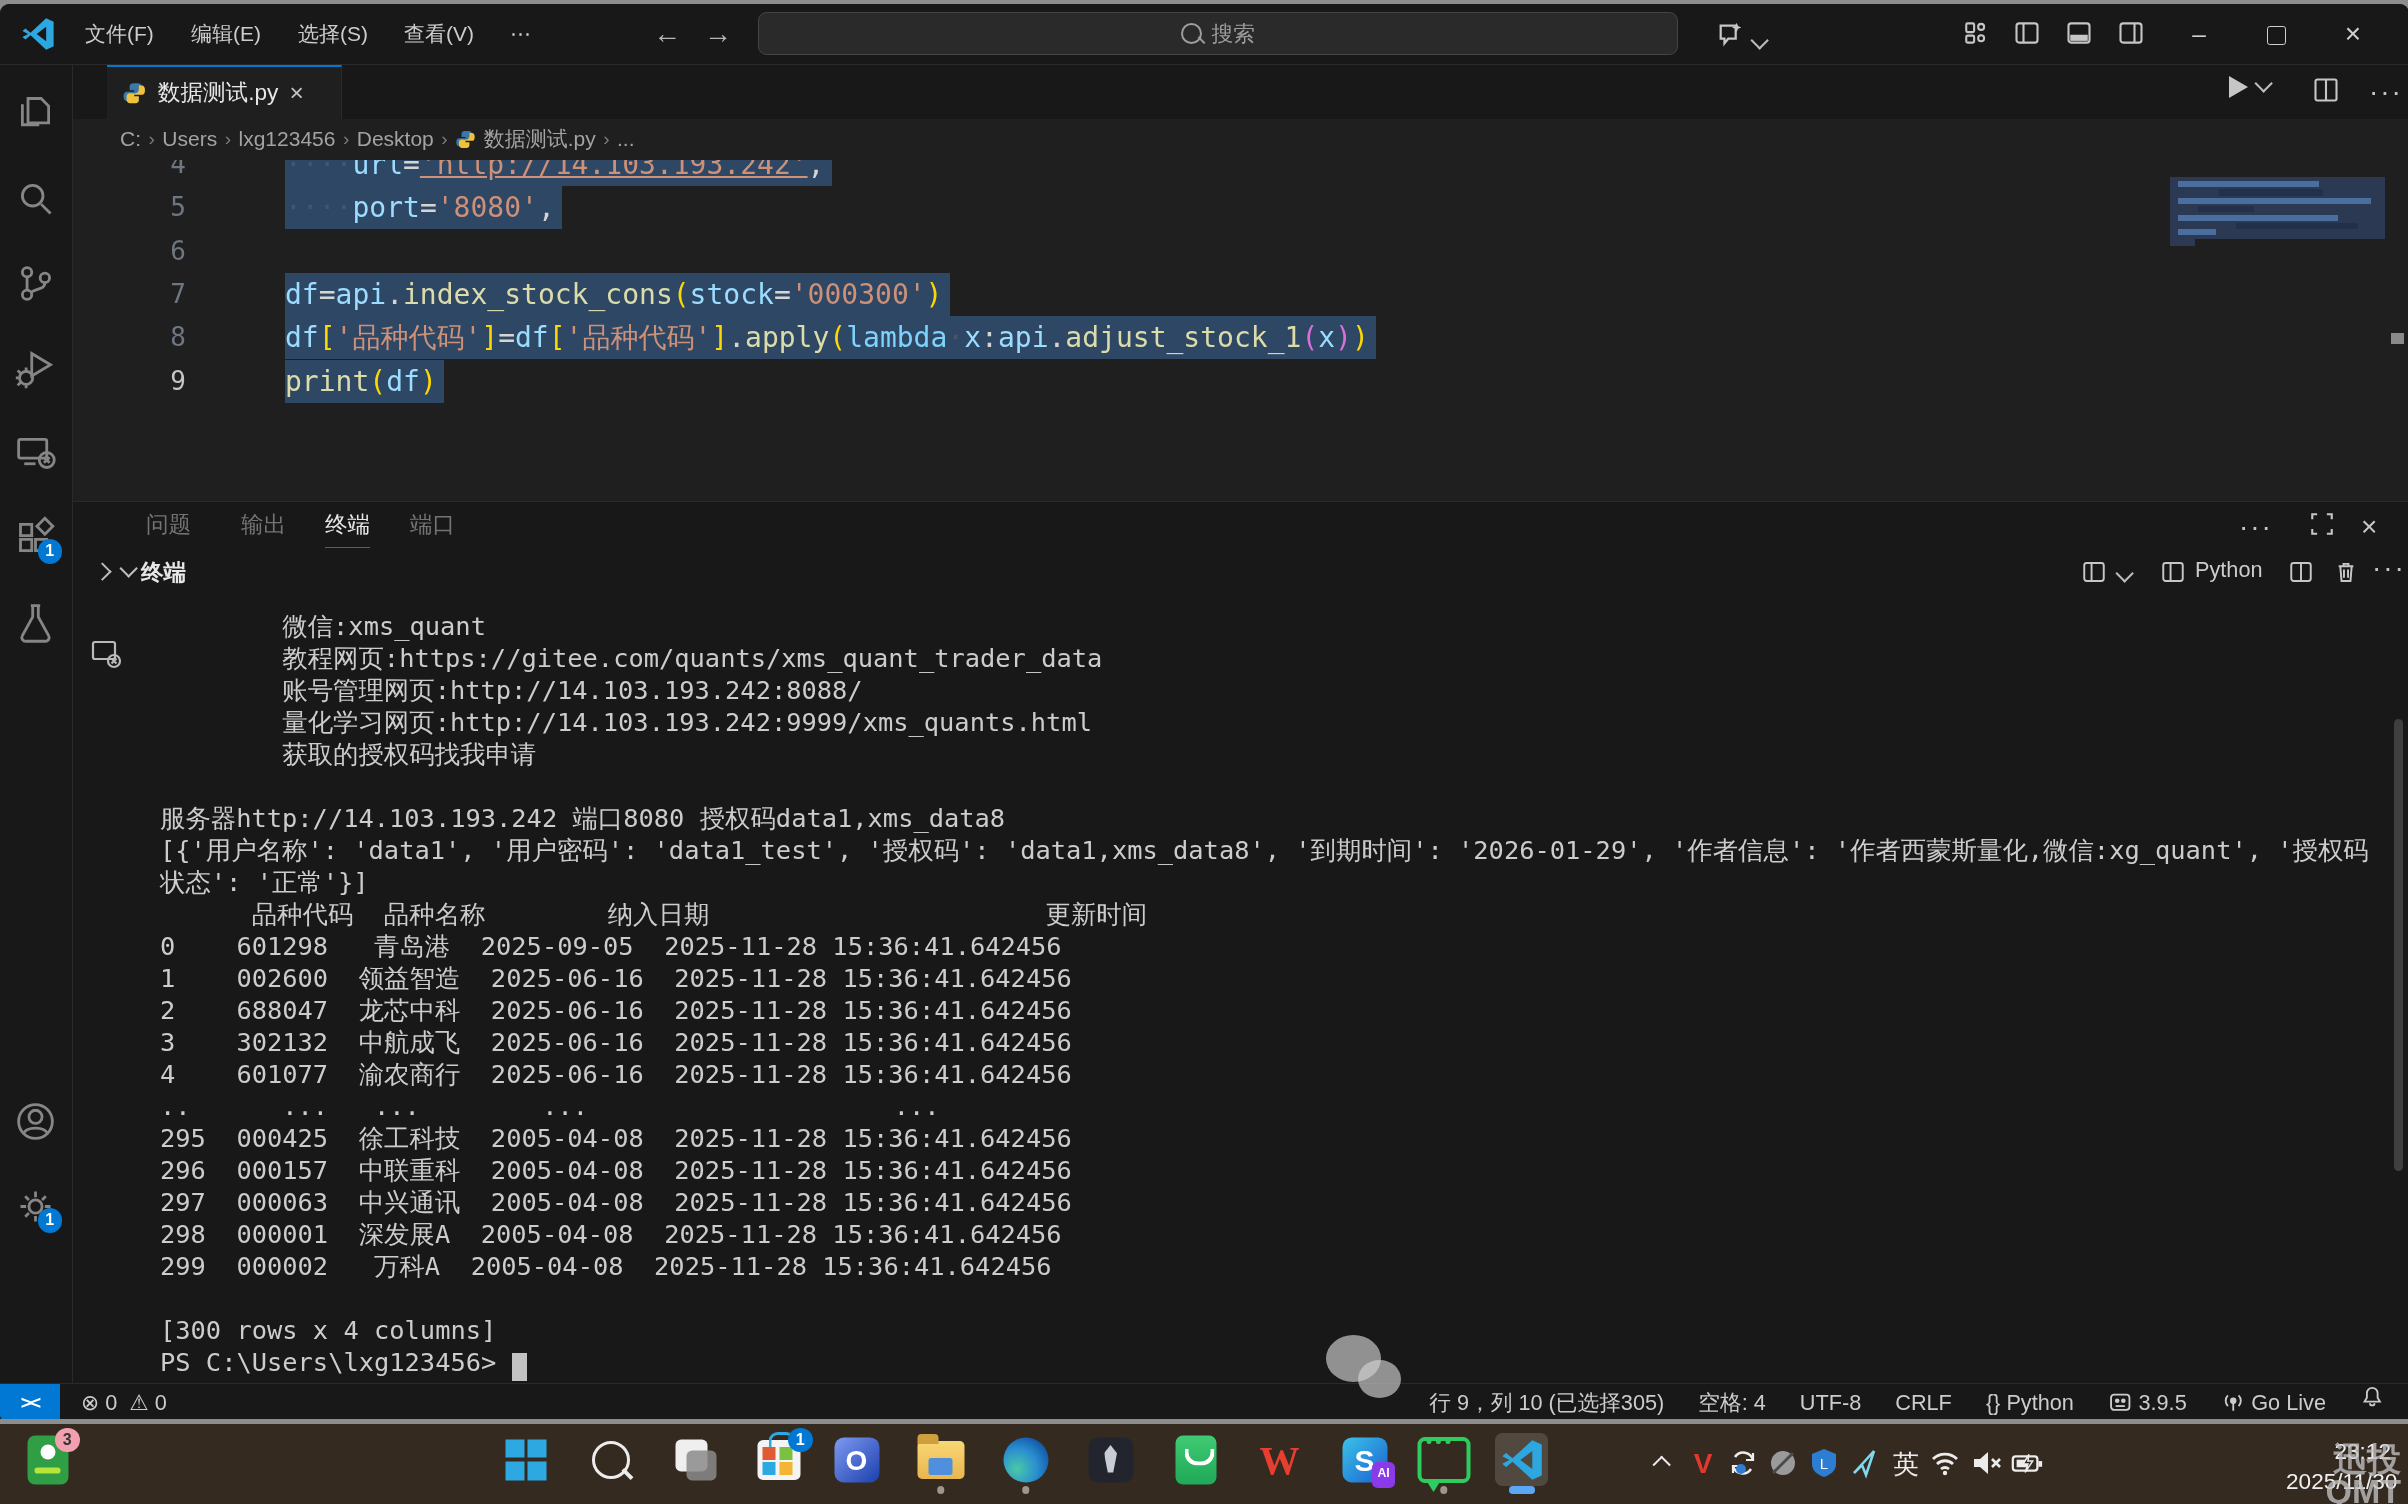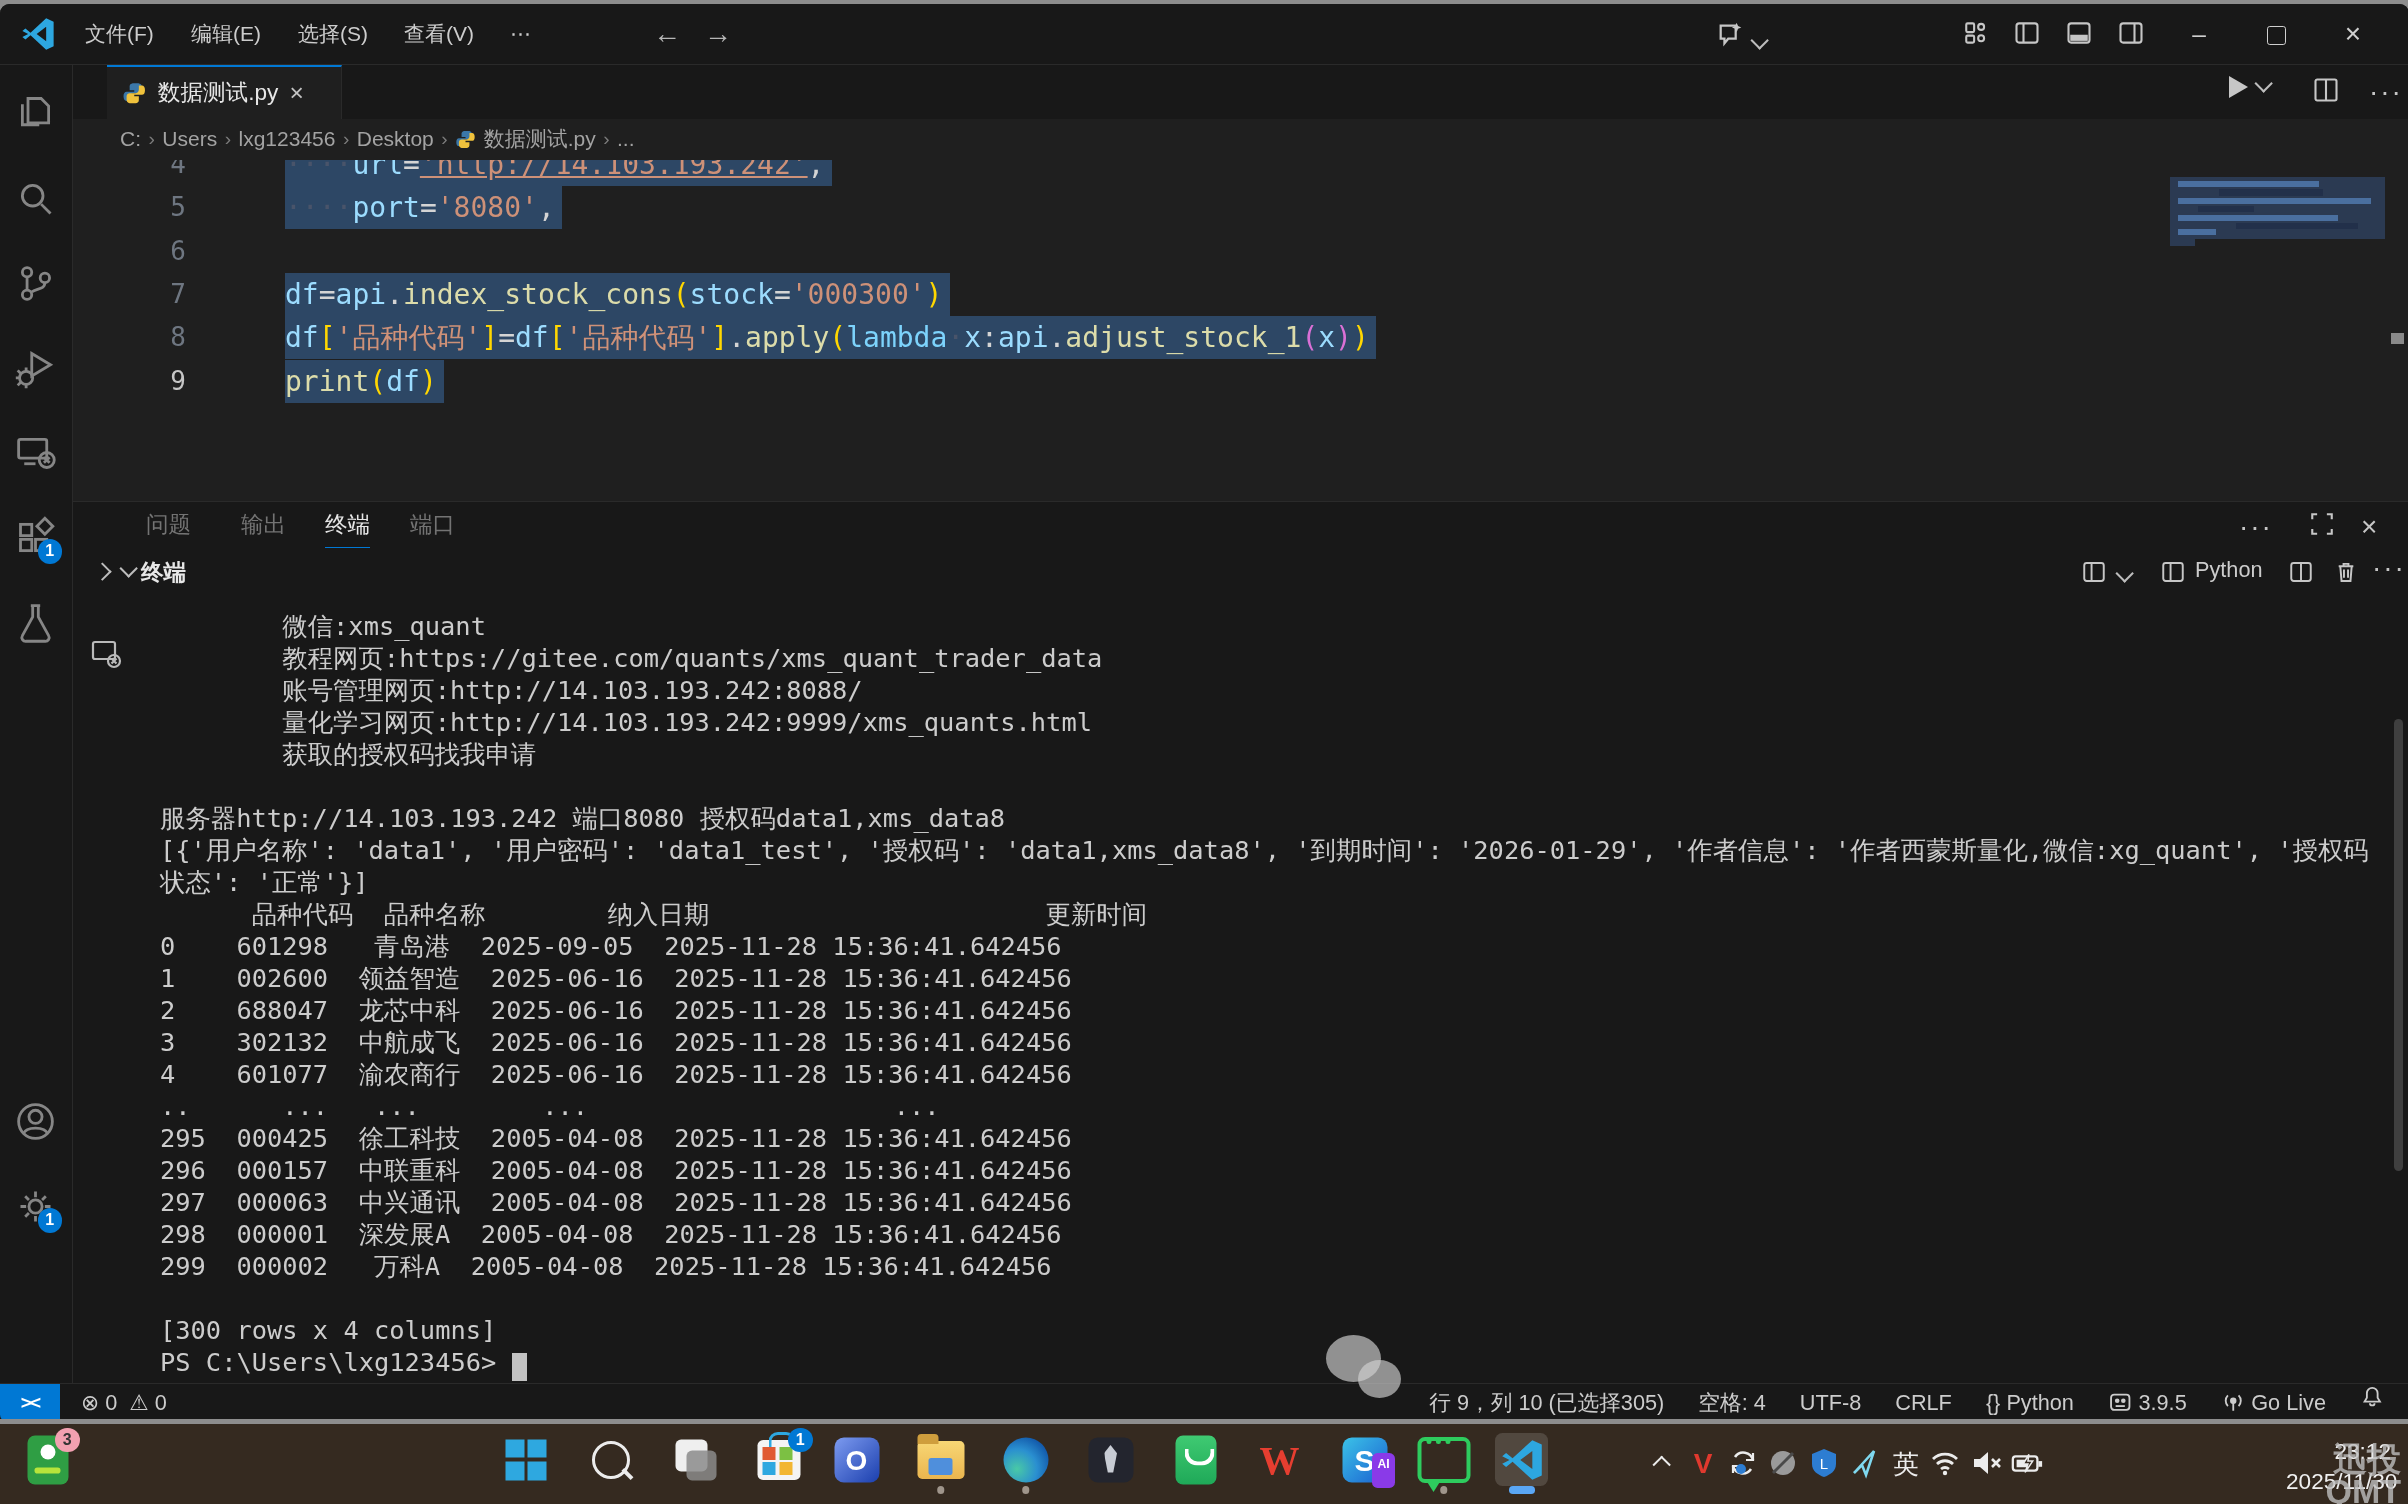--- a/index.html
+++ b/index.html
@@ -112,20 +112,24 @@
           <path fill="#2da7e0" d="M74 4 L96 14 L96 86 L74 96 L28 54 L13 66 L4 59 L21 50 L4 41 L13 34 L28 46 Z M74 29 L46 50 L74 71 Z"></path>
         </svg>
     </div>
     <div class="menu-item" style="left:68px">文件(F)</div>
     <div class="menu-item" style="left:174px">编辑(E)</div>
     <div class="menu-item" style="left:281px">选择(S)</div>
     <div class="menu-item" style="left:387px">查看(V)</div>
     <div class="menu-item" style="left:493px">⋯</div>
     <div class="nav-arrow" style="left:648px">←</div>
     <div class="nav-arrow" style="left:699px">→</div>
+    <div id="searchbox">
+      <span class="mag"></span>
+      <span>搜索</span>
+    </div>
     <div class="tb-ico" style="left:1716px">
       <svg viewBox="0 0 32 32" width="30" height="30" fill="none" stroke="#c6c6c6" stroke-width="2.4">
         <path d="M5 7 h16 v14 h-8 l-4 5 v-5 h-4 z"></path>
           <path d="M22 4 l1.5 3.5 L27 9 l-3.5 1.5 L22 14 l-1.5-3.5 L17 9 l3.5-1.5 z" fill="#c6c6c6" stroke="none"></path>
       </svg>
     </div>
     <div class="tb-ico" style="left:1753px;top:24.5px"><span class="chev down"></span></div>
     <div class="tb-ico" style="left:1961px">
       <svg viewBox="0 0 32 32" width="28" height="28" fill="none" stroke="#c6c6c6" stroke-width="2.4">
           <rect x="6" y="5" width="9" height="10" rx="1.5"></rect>
@@ -461,21 +465,21 @@
   <div class="tk-item" style="left:1169px">
     <div class="glyph" style="width:41px;height:49px;border-radius:7.5px;background:linear-gradient(#3fca72,#1fa958);position:relative;">
       <div style="position:absolute;left:9.4px;top:13px;width:22.6px;height:13px;border:4.7px solid #fff;border-top:none;border-radius:0 0 13px 13px;"></div>
     </div>
   </div>
   <div class="tk-item" style="left:1253px">
     <div class="glyph" style="font-size:40px;font-weight:bold;color:#e63e30;font-family:'Liberation Serif',serif;">W</div>
   </div>
   <div class="tk-item" style="left:1338px">
     <div class="glyph" style="width:45px;height:45px;border-radius:9.4px;background:linear-gradient(135deg,#3bc3e8,#1a5fd0);color:#fff;font-weight:bold;font-size:30px;text-align:center;line-height:45px;">S</div>
-    <div style="position:absolute;right:-3.8px;bottom:-1.9px;width:22.6px;height:35px;border-radius:5.6px;background:#8a3ae8;color:#fff;font-size:12.2px;font-weight:bold;text-align:center;line-height:22.6px;">AI</div>
+    <div style="position:absolute;right:-3.8px;bottom:-1.9px;width:22.6px;height:26px;border-radius:5.6px;background:#8a3ae8;color:#fff;font-size:12.2px;font-weight:bold;text-align:center;line-height:22.6px;">AI</div>
   </div>
   <div class="tk-item" style="left:1417px">
     <div class="glyph" style="width:45px;height:38px;border:4.7px solid #2ecc5e;border-radius:7.5px;position:relative;background:transparent;">
       <div style="position:absolute;left:5.6px;top:-1.9px;width:4.7px;height:4.7px;background:#2ecc5e;border-radius:50%;box-shadow:9.4px 0 #2ecc5e,19px 0 #2ecc5e;"></div>
       <div style="position:absolute;left:5.6px;bottom:-13px;width:0;height:0;border-left:7.5px solid transparent;border-right:7.5px solid transparent;border-top:11.3px solid #2ecc5e;"></div>
     </div>
     <span class="run-dot"></span>
   </div>
   <div class="tk-item tk-active" style="left:1495px">
     <div class="glyph">

